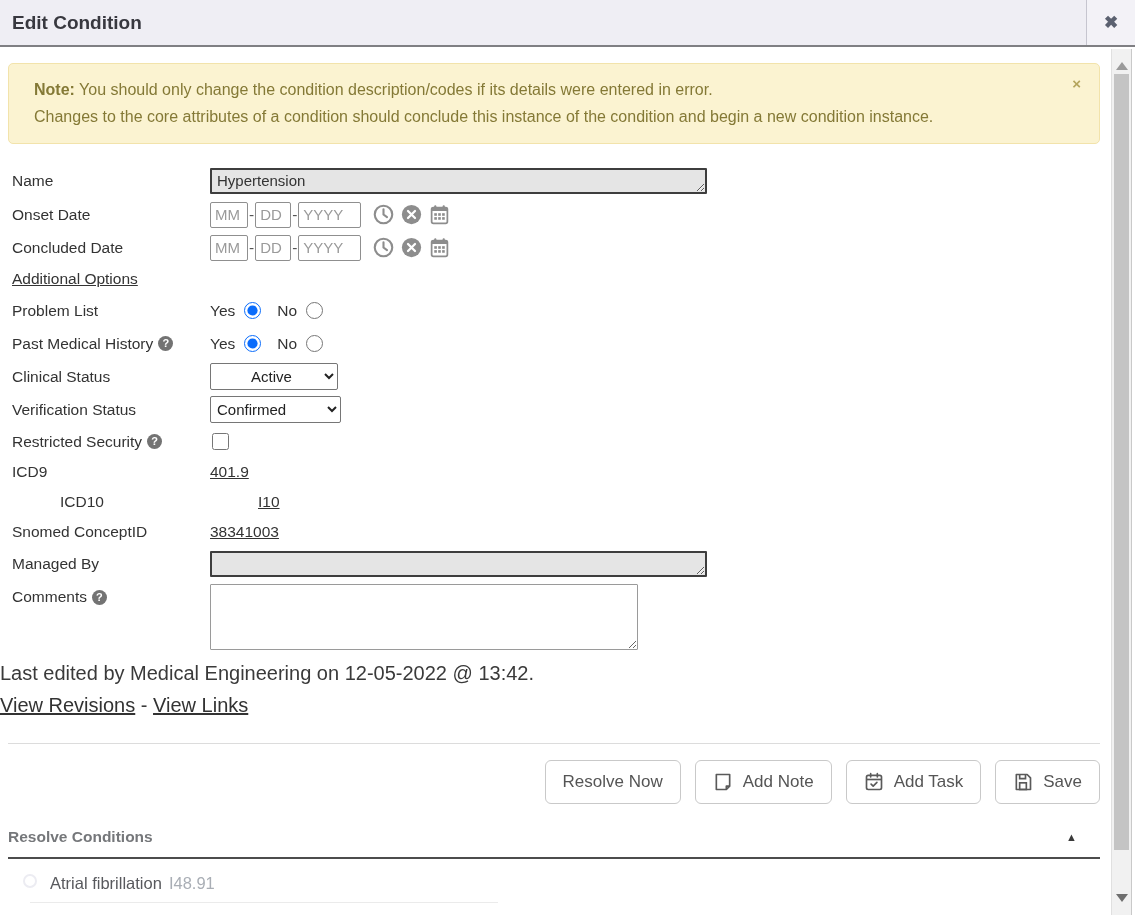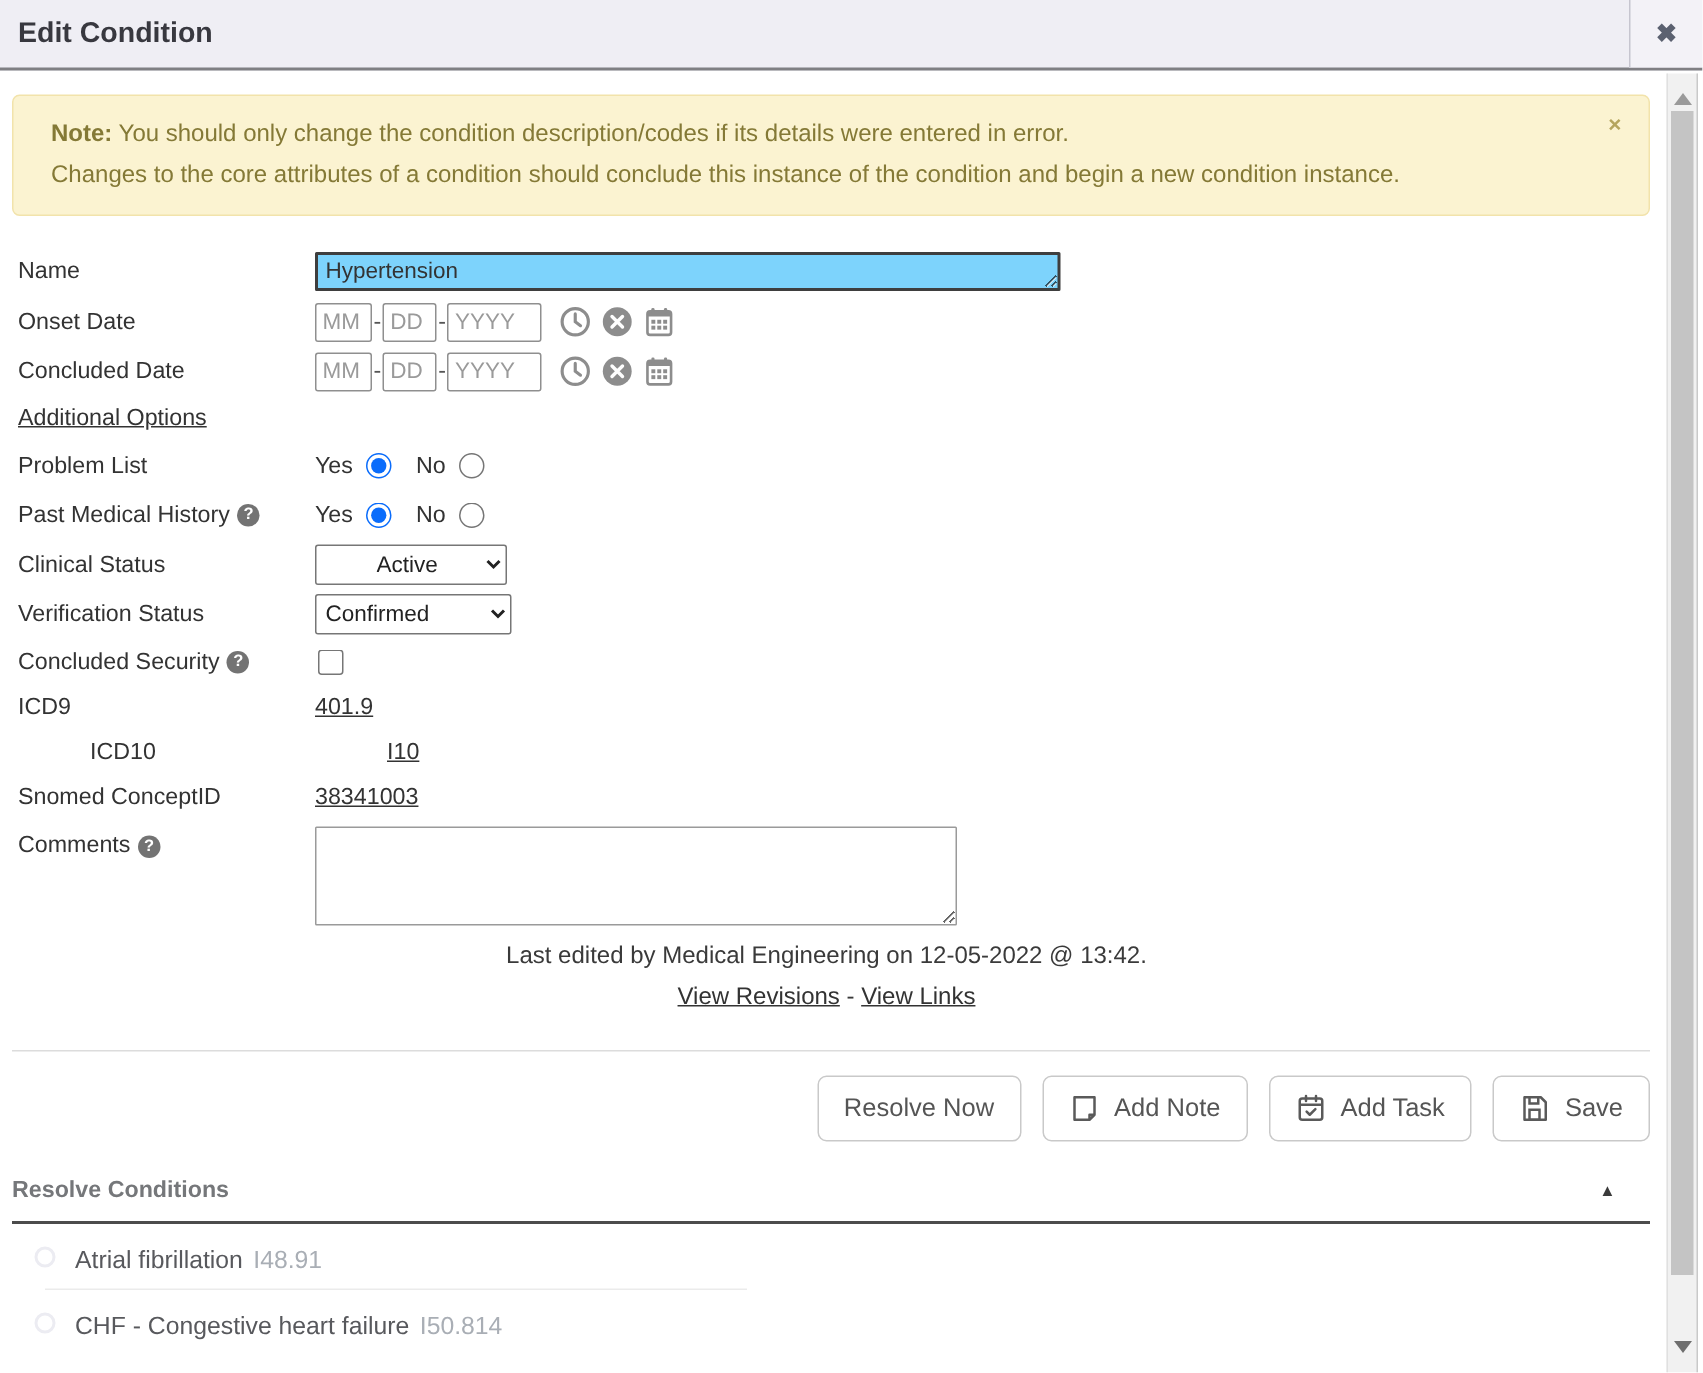--- a/index.html
+++ b/index.html
@@ -44,21 +44,21 @@
   .frow{ display:flex; align-items:center; min-height:27px; margin-bottom:6px; }
   .frow.top{ align-items:flex-start; }
   .flabel{ width:198px; flex-shrink:0; display:flex; align-items:center; gap:5px; color:#333; }
   .help{
     width:15px; height:15px; border-radius:50%; background:#737373; color:#fff;
     font-size:11px; font-weight:bold; text-align:center; line-height:15px; flex-shrink:0;
   }
   textarea.big{
     width:497px; height:26px; resize:both; border:2px solid #3e3e3e; border-radius:1px;
     font-family:inherit; font-size:15px; color:#333; padding:2px 5px; line-height:18px;
-    overflow:hidden; background:#7dd3fc;
+    overflow:hidden; background:#e5e5e5;
   }
   textarea.comments{
     width:428px; height:66px; resize:both; border:1px solid #9a9a9a; border-radius:1px;
     font-family:inherit; font-size:15px; padding:3px 5px; background:#fff;
   }
   .din{
     height:26px; border:1px solid #8f8f8f; border-radius:2px; font-family:inherit;
     font-size:15px; color:#333; padding:0 4px; background:#fff;
   }
   .din::placeholder, textarea::placeholder{ color:#9a9a9a; opacity:1; }
@@ -69,21 +69,21 @@
   a.dark{ color:#333; text-decoration:underline; cursor:pointer; }
   .radio{ width:17px; height:17px; accent-color:#0a6cfb; margin:0 0 0 9px; cursor:pointer; }
   .rlbl{ margin-left:16px; }
   select{
     height:27px; border:1px solid #767676; border-radius:2px; background:#fff;
     font-family:inherit; font-size:15px; color:#222; padding:0 2px; cursor:pointer;
   }
   select.clin{ width:128px;padding-left:36px; } select.verif{ width:131px; }
   input[type=checkbox]{ width:17px; height:17px; margin:2px; cursor:pointer; }
 
-  .center-line{ width:1102px; text-align:center; font-size:16px; color:#3a3a3a; margin-top:12px; }
+  .center-line{ width:1102px; font-size:20px; color:#3a3a3a; margin-top:12px; }
   .center-line a{ color:#333; }
 
   .divider{ margin:26px 8px 0 8px; border-top:1px solid #dcdcdc; }
 
   
   .btn-row{ display:flex; justify-content:flex-end; gap:14px; margin:16px 8px 0 0; }
   .btn{
     display:flex; align-items:center; gap:10px; height:44px; padding:0 17px;
     background:#fff; border:1px solid #c9c9c9; border-radius:6px;
     font-family:inherit; font-size:17px; color:#555; cursor:pointer;
@@ -252,41 +252,45 @@
 
     <div class="frow">
       <div class="flabel">Verification Status</div>
       <select class="verif">
         <option>Confirmed</option>
       </select>
     </div>
 
     <div class="frow" style="min-height:25px;">
       <div class="flabel">
-        <span>Concluded Security</span>
+        <span>Restricted Security</span>
         <span class="help">?</span>
       </div>
       <input type="checkbox" style="">
     </div>
 
     <div class="frow" style="min-height:23px;margin-bottom:7px;">
       <div class="flabel">ICD9</div>
       <a class="dark">401.9</a>
     </div>
 
     <div class="frow" style="min-height:23px;margin-bottom:7px;margin-left:48px;">
       <div class="flabel">ICD10</div>
       <a class="dark">I10</a>
     </div>
 
     <div class="frow" style="min-height:23px;margin-bottom:8px;">
       <div class="flabel">Snomed ConceptID</div>
       <a class="dark">38341003</a>
     </div>
 
+    <div class="frow top">
+      <div class="flabel" style="padding-top:4px;">Managed By</div>
+      <textarea class="big" rows="1" style=""></textarea>
+    </div>
 
     <div class="frow top">
       <div class="flabel" style="padding-top:4px;">
         <span>Comments</span>
         <span class="help">?</span>
       </div>
       <textarea class="comments" style=""></textarea>
     </div>
   </div>
 

